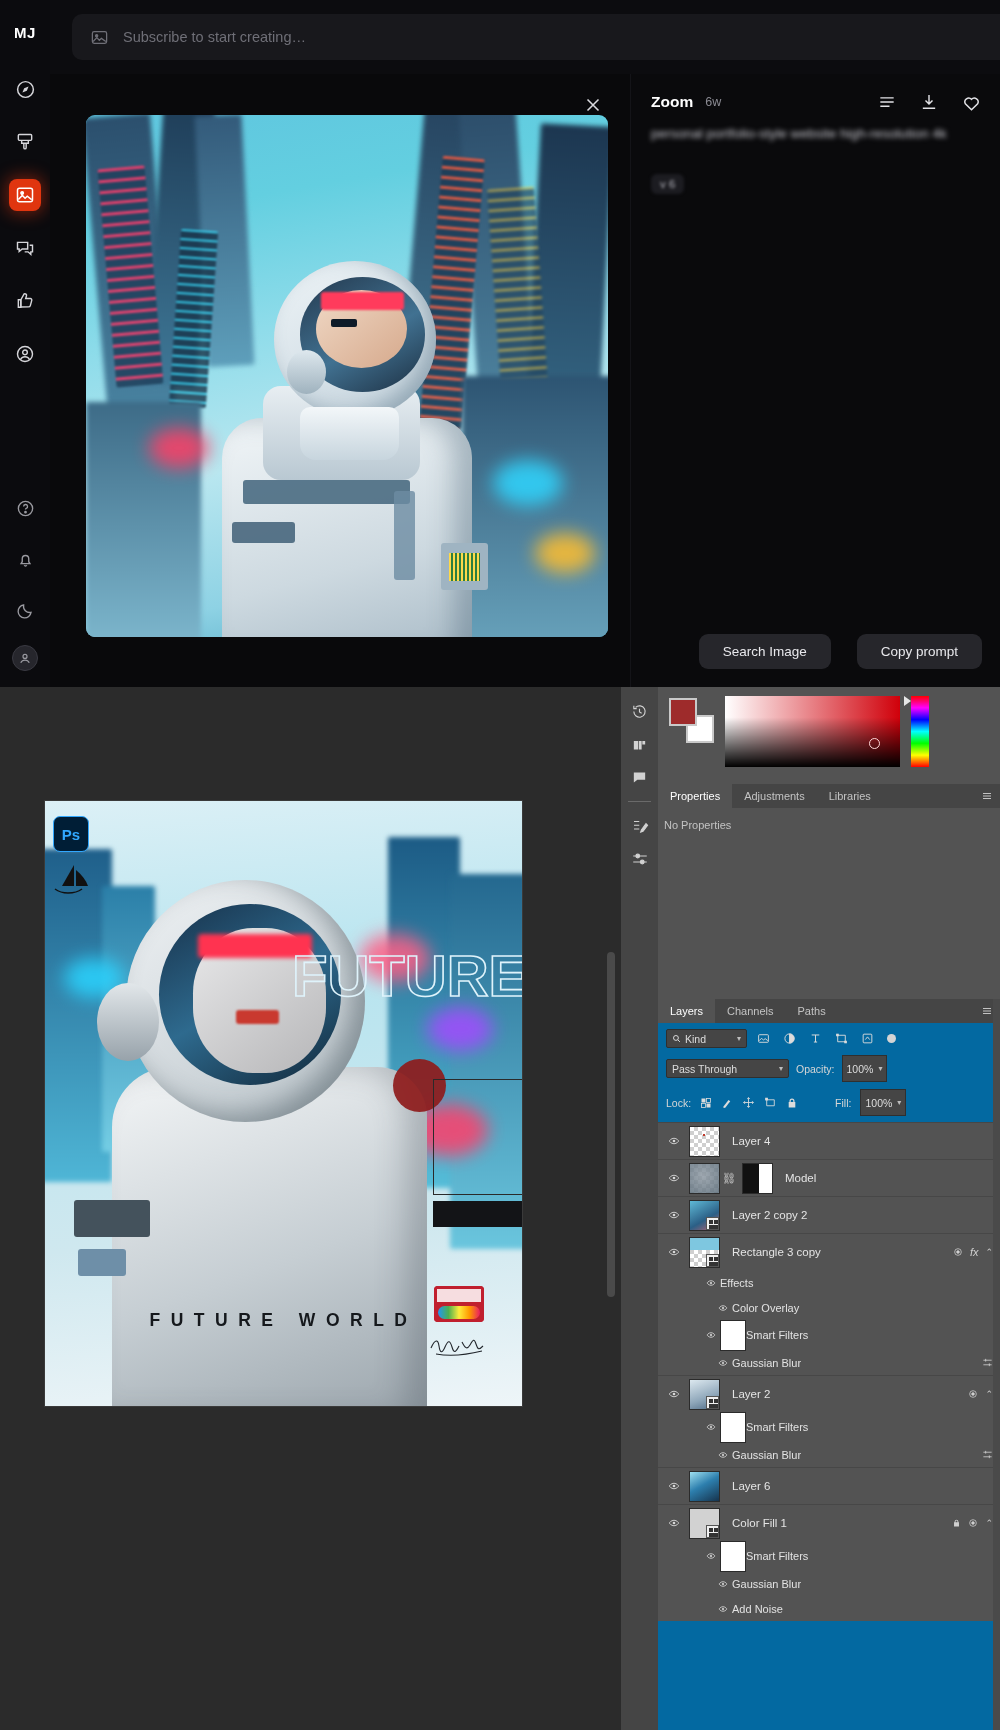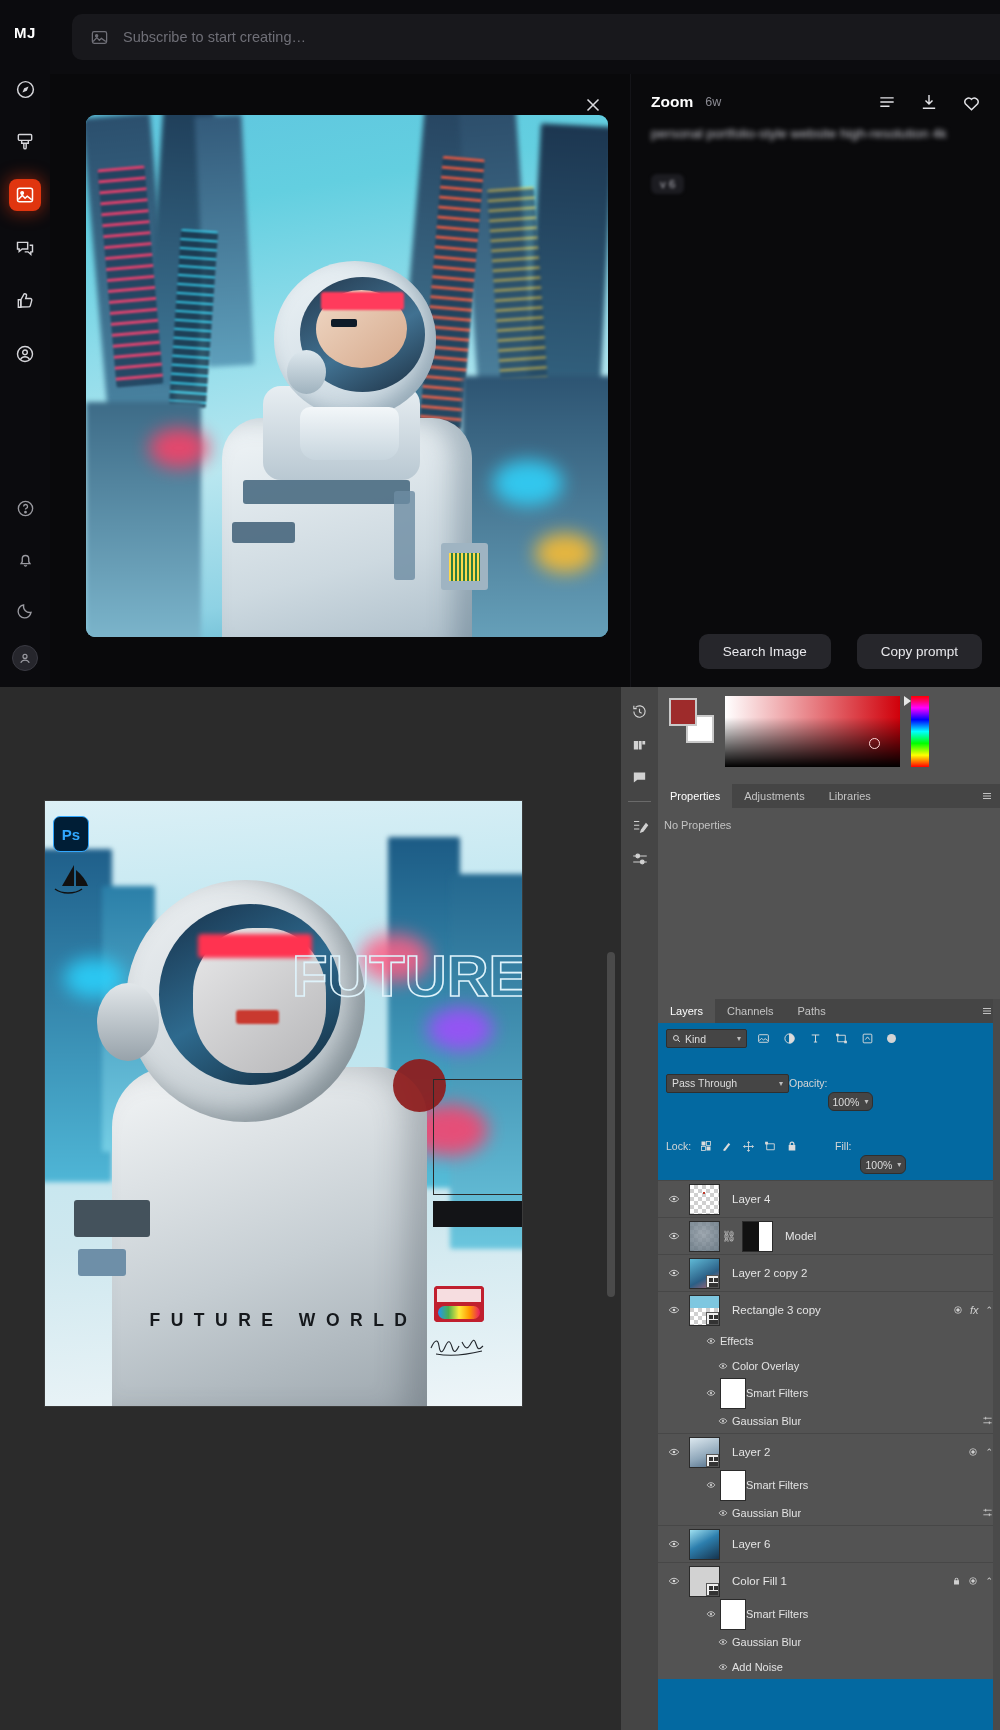--- a/index.html
+++ b/index.html
@@ -110,26 +110,26 @@
   .props-empty { padding:11px 6px; font-size:11px; color:#c3c3c3; }
 
   .layers-panel { position:absolute; left:37px; top:312px; right:0; bottom:0; background:#0369a1; }
   .lp-filter { display:flex; align-items:center; gap:6px; padding:6px 8px 5px 8px; }
   .kind-select { width:81px; height:19px; background:#454545; border:1px solid #2f2f2f; border-radius:2px;
     display:flex;align-items:center; gap:4px; padding:0 5px; font-size:10.5px; color:#ddd; cursor:pointer; }
   .kind-caret { margin-left:auto; color:#bdbdbd; font-size:8px; }
   .kindic { width:20px;height:19px; display:flex;align-items:center;justify-content:center; color:#dcdcdc; cursor:pointer; }
   .toggle-dot { width:9px;height:9px;border-radius:50%; background:#d4d4d4; margin-left:4px; }
 
-  .lp-blend { display:flex; align-items:center; padding:2px 24px 5px 8px; }
+  .lp-blend { display:flex; align-items:center; gap:7px; padding:2px 24px 5px 8px; }
   .blend-select { width:123px;height:19px;background:#454545;border:1px solid #2f2f2f;border-radius:2px;
     display:flex;align-items:center;padding:0 5px;font-size:10.5px;color:#ddd; cursor:pointer; }
   .lbl { font-size:10.5px; color:#d6d6d6; }
-  .val-box { height:19px; background:#454545;border:1px solid #2f2f2f;border-radius:6px; display:flex;align-items:center;
-    padding:0 4px; font-size:10.5px;color:#ddd; gap:5px; cursor:pointer;margin-top:37px;}
+  .val-box { height:27px; background:#454545;border:1px solid #2f2f2f;border-radius:0; display:flex;align-items:center;
+    padding:0 4px; font-size:10.5px;color:#ddd; gap:5px; cursor:pointer;}
 
   .lp-lock { display:flex; align-items:center; gap:9px; padding:2px 8px 6px 8px; }
   .lockic { color:#dcdcdc; display:flex; cursor:pointer; }
 
   .layer-row { display:flex; align-items:center; height:37px; border-top:1px solid #474747; background:#535353; }
   .layer-row.sub { height:25px; border-top:none; }
   .eye { width:31px; display:flex; align-items:center; justify-content:center; color:#d8d8d8; cursor:pointer; flex:none; }
   .thumb { width:31px;height:31px; border:1px solid #2b2b2b; flex:none; position:relative; overflow:hidden; background:#fff;
     background-image:linear-gradient(45deg,#cfcfcf 25%,transparent 25%,transparent 75%,#cfcfcf 75%),
                      linear-gradient(45deg,#cfcfcf 25%,transparent 25%,transparent 75%,#cfcfcf 75%);

